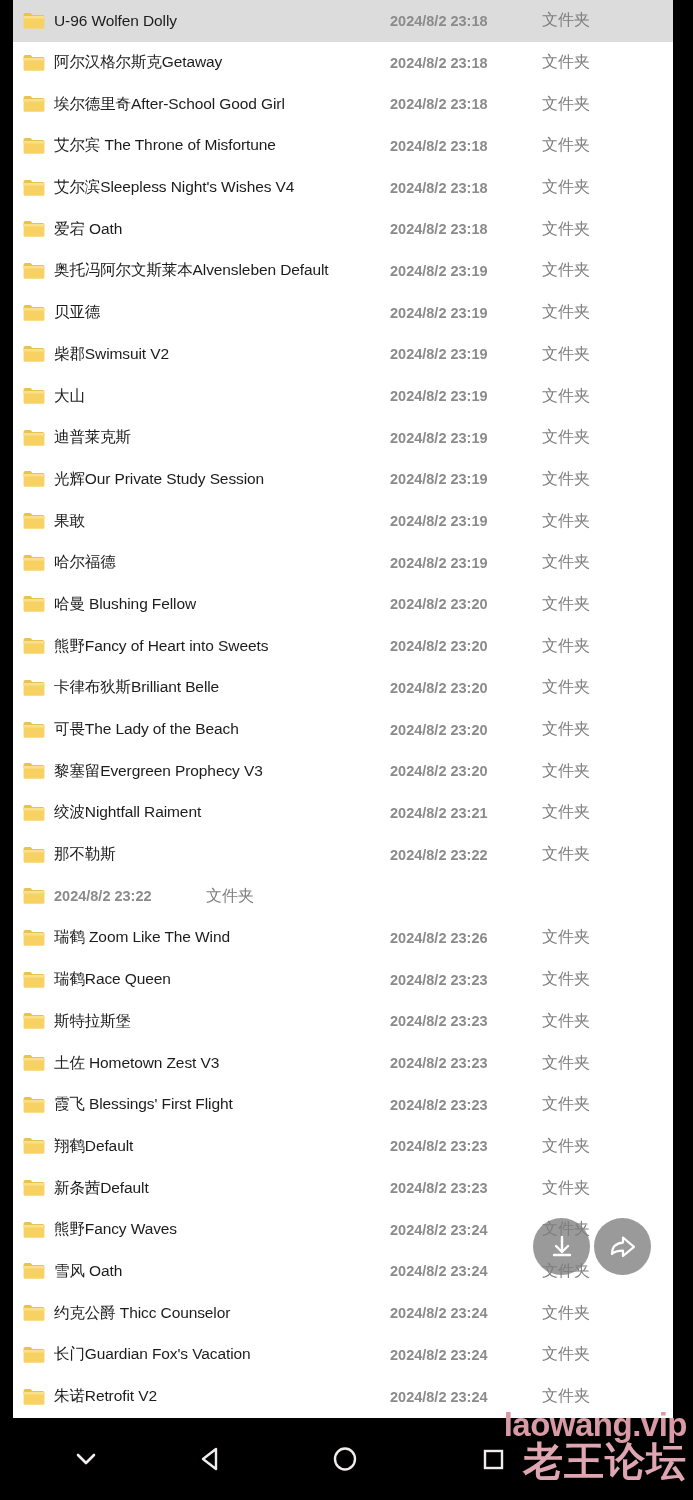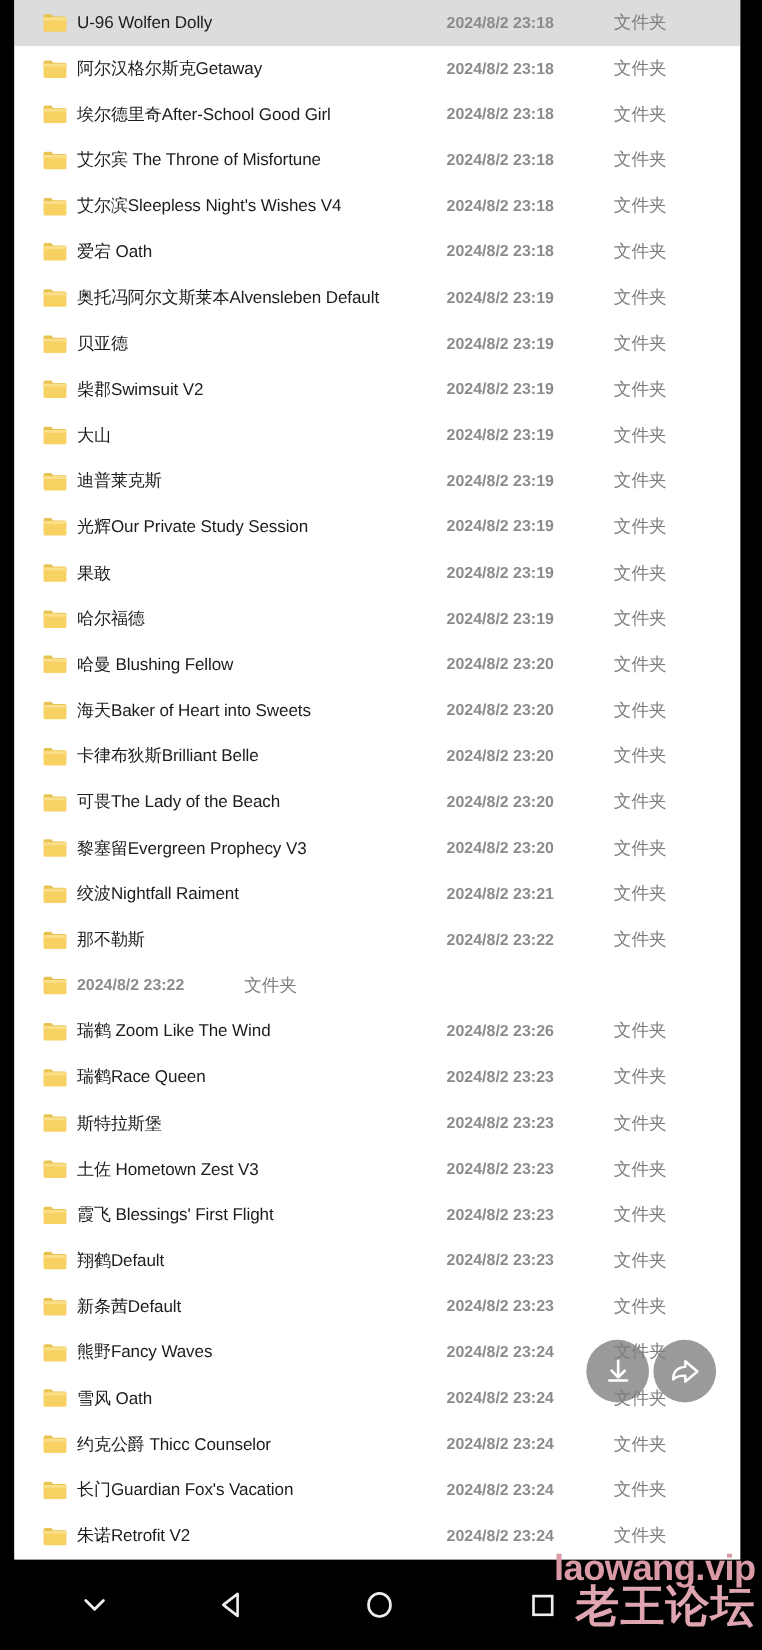--- a/index.html
+++ b/index.html
@@ -25,21 +25,21 @@
     background:#ffffff;
     overflow:hidden;
   }
 
   .row {
     position:relative;
     display:flex;
     align-items:center;
     height:41.7px;
     width:100%;
-    padding-left:26px;
+    padding-left:10px;
     background:#ffffff;
   }
   .row.selected { background:#dcdcdc; }
 
   .folder-icon {
     flex:0 0 auto;
     width:22px; height:18px;
     position:relative;
     margin-right:9px;
   }
@@ -322,21 +322,21 @@
           <span class="row-type">文件夹</span>
         </div>
         <div class="row">
           <span class="folder-icon">
             <svg viewBox="0 0 22 18" xmlns="http://www.w3.org/2000/svg">
               <path d="M0.6 2.6 A1.6 1.6 0 0 1 2.2 1 H7.6 L9.4 3.1 H19.8 A1.6 1.6 0 0 1 21.4 4.7 V6.2 H0.6 Z" fill="#e9c352"></path>
               <path d="M0.6 5.0 A1.1 1.1 0 0 1 1.7 3.9 H20.3 A1.1 1.1 0 0 1 21.4 5.0 V15.4 A1.4 1.4 0 0 1 20.0 16.8 H2.0 A1.4 1.4 0 0 1 0.6 15.4 Z" fill="#f7d263"></path>
               <path d="M0.6 5.0 A1.1 1.1 0 0 1 1.7 3.9 H20.3 A1.1 1.1 0 0 1 21.4 5.0 V6.4 H0.6 Z" fill="#fbe08b"></path>
             </svg>
           </span>
-          <span class="row-name">海天Baker of Heart into Sweets</span>
+          <span class="row-name">熊野Fancy of Heart into Sweets</span>
           <span class="row-date">2024/8/2 23:20</span>
           <span class="row-type">文件夹</span>
         </div>
         <div class="row">
           <span class="folder-icon">
             <svg viewBox="0 0 22 18" xmlns="http://www.w3.org/2000/svg">
               <path d="M0.6 2.6 A1.6 1.6 0 0 1 2.2 1 H7.6 L9.4 3.1 H19.8 A1.6 1.6 0 0 1 21.4 4.7 V6.2 H0.6 Z" fill="#e9c352"></path>
               <path d="M0.6 5.0 A1.1 1.1 0 0 1 1.7 3.9 H20.3 A1.1 1.1 0 0 1 21.4 5.0 V15.4 A1.4 1.4 0 0 1 20.0 16.8 H2.0 A1.4 1.4 0 0 1 0.6 15.4 Z" fill="#f7d263"></path>
               <path d="M0.6 5.0 A1.1 1.1 0 0 1 1.7 3.9 H20.3 A1.1 1.1 0 0 1 21.4 5.0 V6.4 H0.6 Z" fill="#fbe08b"></path>
             </svg>

